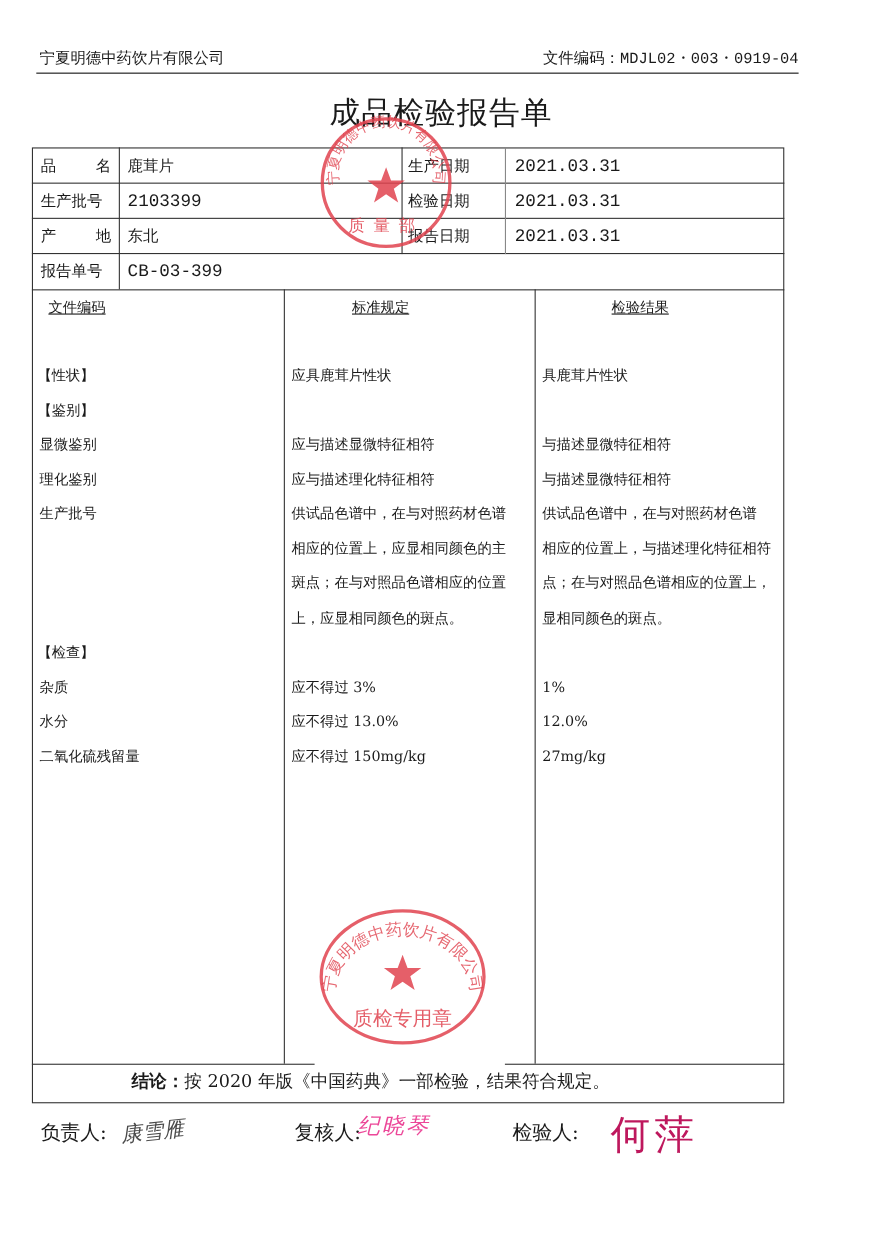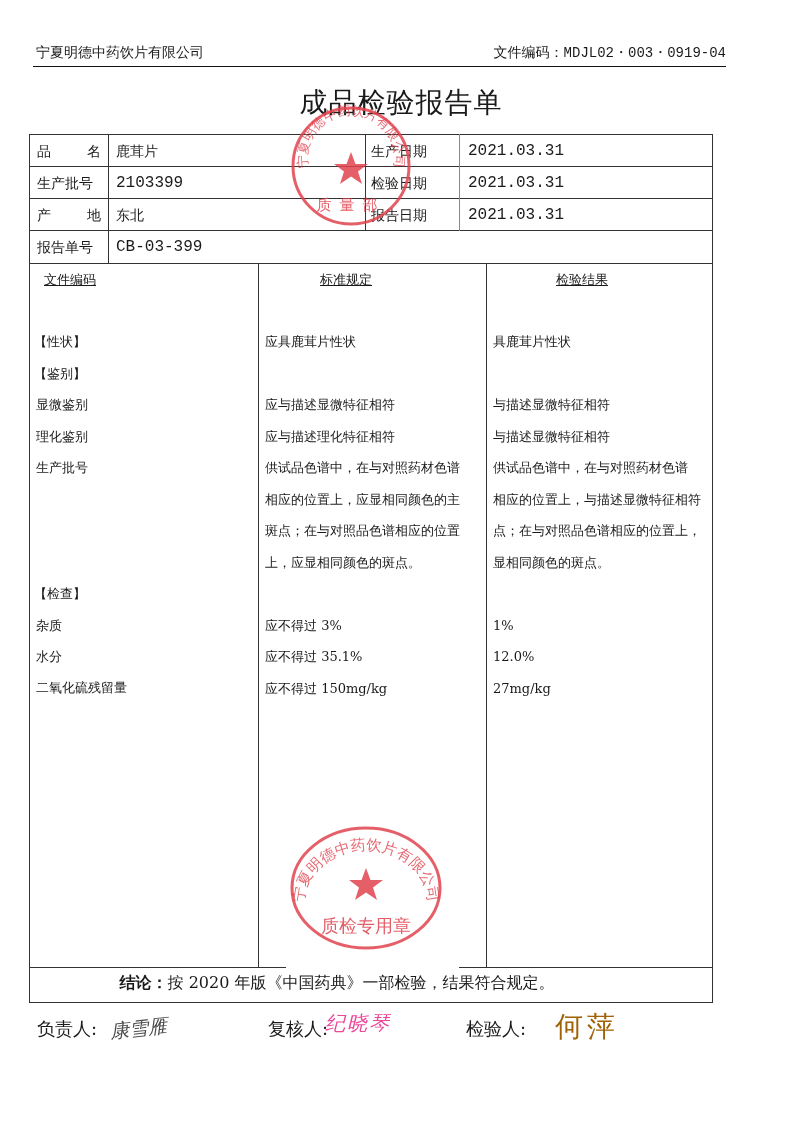--- a/index.html
+++ b/index.html
@@ -90,52 +90,52 @@
 <div class="colhead" style="left:556px;">检验结果</div>
 
 <div class="item" style="left:34px; top:326px;">【性状】</div>
 <div class="item" style="left:34px; top:358px;">【鉴别】</div>
 <div class="item" style="left:36px; top:389px;">显微鉴别</div>
 <div class="item" style="left:36px; top:421px;">理化鉴别</div>
 <div class="item" style="left:36px; top:452px;">生产批号</div>
 <div class="item" style="left:34px; top:578px;">【检查】</div>
 <div class="item" style="left:36px; top:610px;">杂质</div>
 <div class="item" style="left:36px; top:641px;">水分</div>
-<div class="item" style="left:36px; top:673px;font-family:Liberation Mono, monospace;">二氧化硫残留量</div>
+<div class="item" style="left:36px; top:673px;">二氧化硫残留量</div>
 
 <div class="item" style="left:265px; top:326px;">应具鹿茸片性状</div>
 <div class="item" style="left:265px; top:389px;">应与描述显微特征相符</div>
 <div class="item" style="left:265px; top:421px;">应与描述理化特征相符</div>
 <div class="item" style="left:265px; top:452px;">供试品色谱中，在与对照药材色谱</div>
 <div class="item" style="left:265px; top:484px;">相应的位置上，应显相同颜色的主</div>
 <div class="item" style="left:265px; top:515px;">斑点；在与对照品色谱相应的位置</div>
 <div class="item" style="left:265px; top:547px;">上，应显相同颜色的斑点。</div>
 <div class="item" style="left:265px; top:610px;">应不得过 3%</div>
-<div class="item" style="left:265px; top:641px;">应不得过 35.1%</div>
+<div class="item" style="left:265px; top:641px;">应不得过 13.0%</div>
 <div class="item" style="left:265px; top:673px;">应不得过 150mg/kg</div>
 
 <div class="item" style="left:493px; top:326px;">具鹿茸片性状</div>
 <div class="item" style="left:493px; top:389px;">与描述显微特征相符</div>
 <div class="item" style="left:493px; top:421px;">与描述显微特征相符</div>
 <div class="item" style="left:493px; top:452px;">供试品色谱中，在与对照药材色谱</div>
-<div class="item" style="left:493px; top:484px;">相应的位置上，与描述显微特征相符</div>
+<div class="item" style="left:493px; top:484px;">相应的位置上，与描述理化特征相符</div>
 <div class="item" style="left:493px; top:515px;">点；在与对照品色谱相应的位置上，</div>
 <div class="item" style="left:493px; top:547px;">显相同颜色的斑点。</div>
 <div class="item" style="left:493px; top:610px;">1%</div>
 <div class="item" style="left:493px; top:641px;">12.0%</div>
 <div class="item" style="left:493px; top:673px;">27mg/kg</div>
 
 <div class="abs conclusion"><b>结论：</b><span>按 2020 年版《中国药典》一部检验，结果符合规定。</span></div>
 
 <div class="sig" style="left:37px;">负责人:</div>
 <div class="sign" style="left:110px; top:1016px; font-size:19px; color:#4a4a4a; transform:rotate(-6deg);">康雪雁</div>
 <div class="sig" style="left:268px;">复核人:</div>
 <div class="sign" style="left:325px; top:1010px; font-size:20px; color:#ec4899; letter-spacing:2px;">纪晓琴</div>
 <div class="sig" style="left:466px;">检验人:</div>
-<div class="sign" style="left:555px; top:1008px; font-size:28px; color:#a16207; font-style:normal; font-family:'DejaVu Sans',sans-serif; letter-spacing:4px;">何萍</div>
+<div class="sign" style="left:555px; top:1008px; font-size:36px; color:#be185d; font-style:normal; font-family:'DejaVu Sans',sans-serif; letter-spacing:4px;">何萍</div>
 
 <svg class="seal" style="left:289px; top:104px;" width="124" height="124" viewBox="0 0 124 124">
   <defs>
     <path id="arcTop" d="M 20 68 A 44 44 0 1 1 104 68" fill="none"></path>
   </defs>
   <circle cx="62" cy="62" r="58" fill="none" stroke="#e0434f" stroke-width="3" opacity="0.85"></circle>
   <text font-size="13" fill="#e0434f" opacity="0.8" font-family="DejaVu Serif, serif">
     <textPath href="#arcTop" startOffset="50%" text-anchor="middle">宁夏明德中药饮片有限公司</textPath>
   </text>
   <polygon points="62,48 66.5,60 79,60 69,67.5 73,80 62,72.5 51,80 55,67.5 45,60 57.5,60" fill="#e0434f" opacity="0.85"></polygon>

